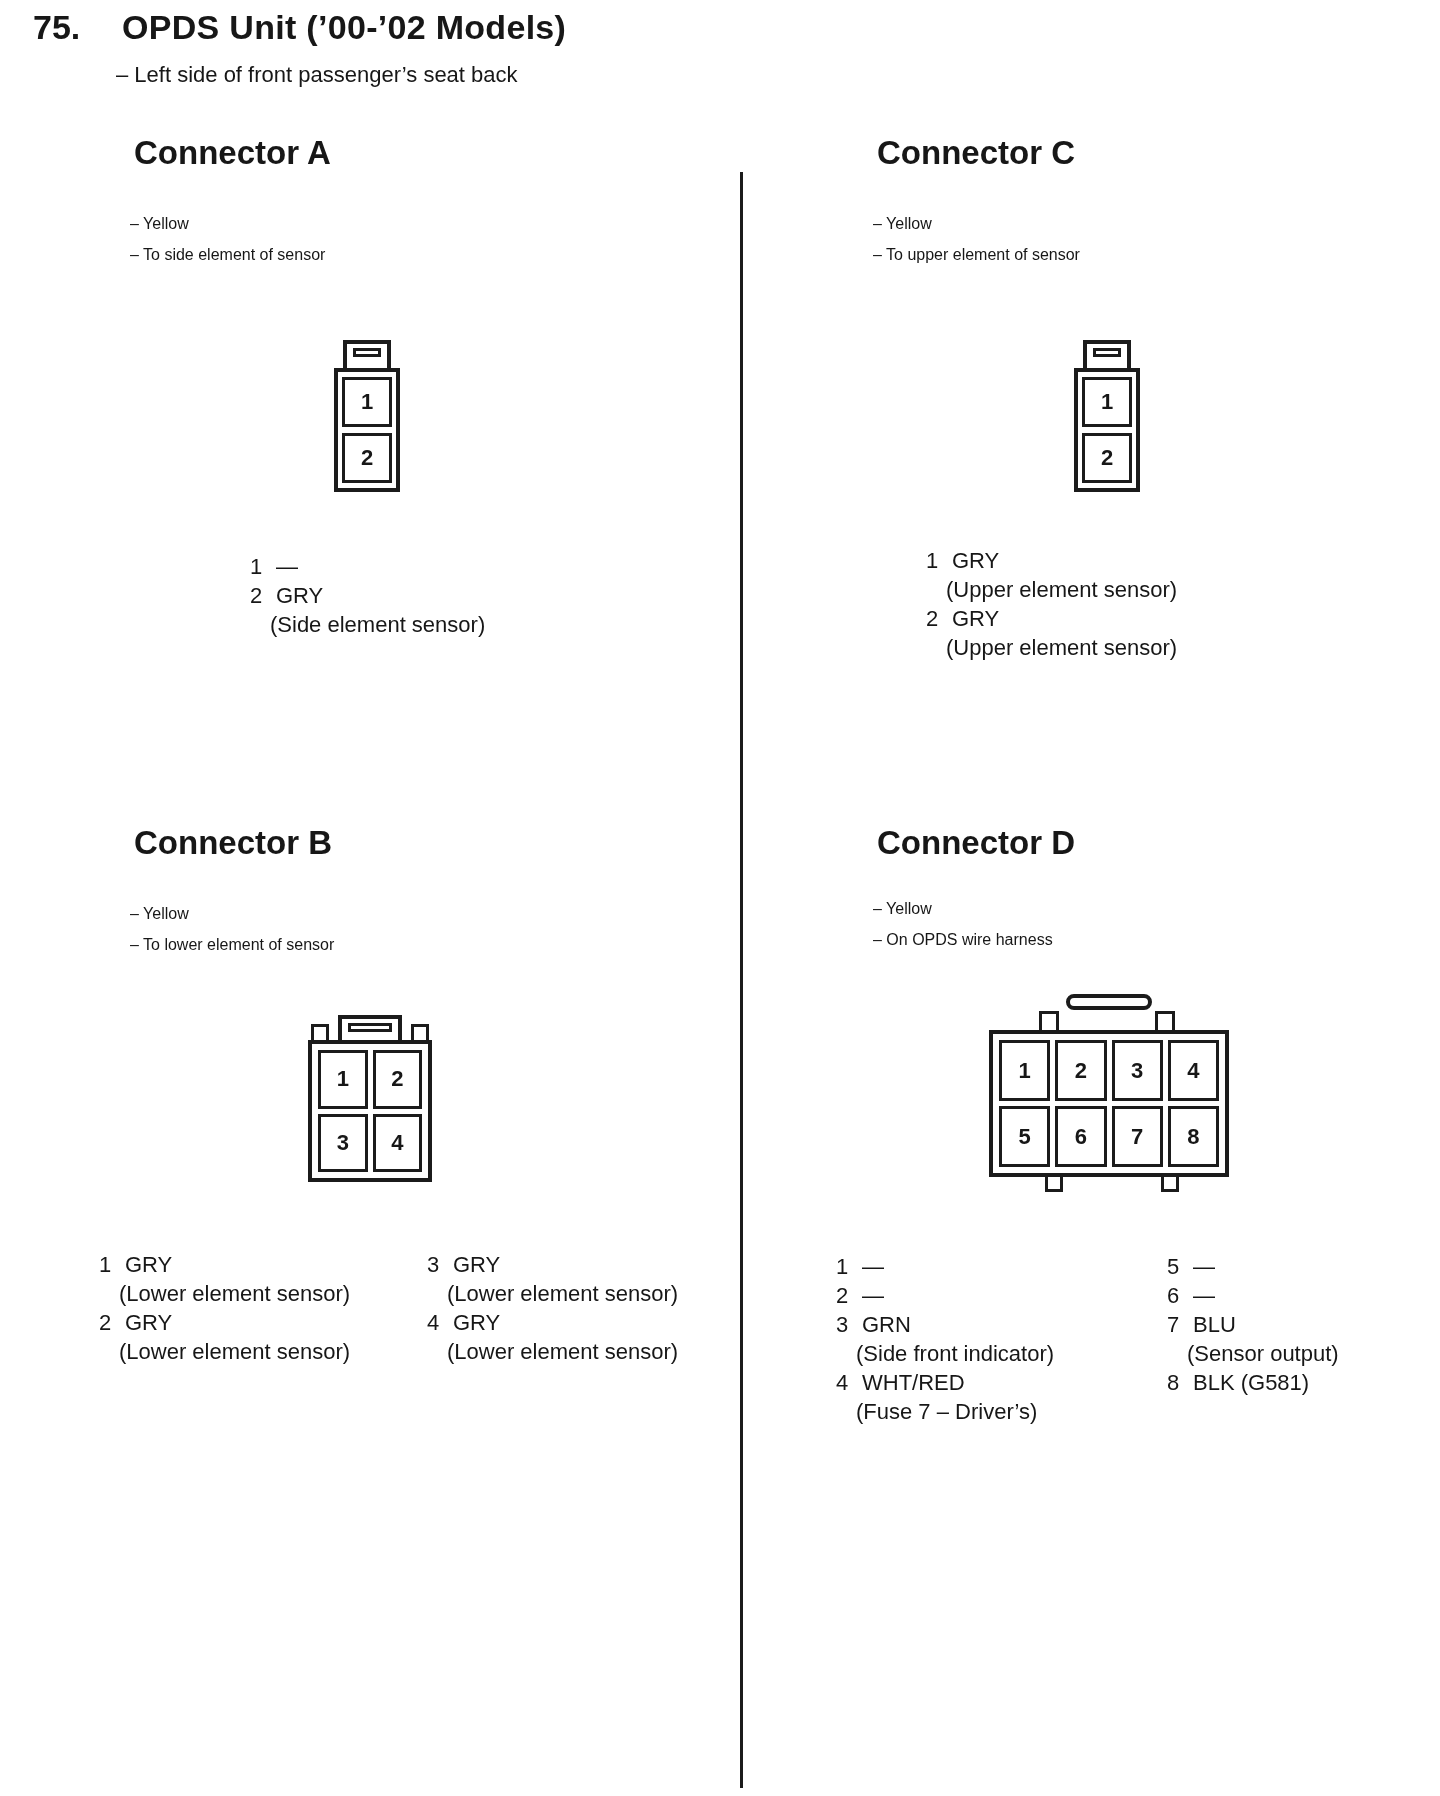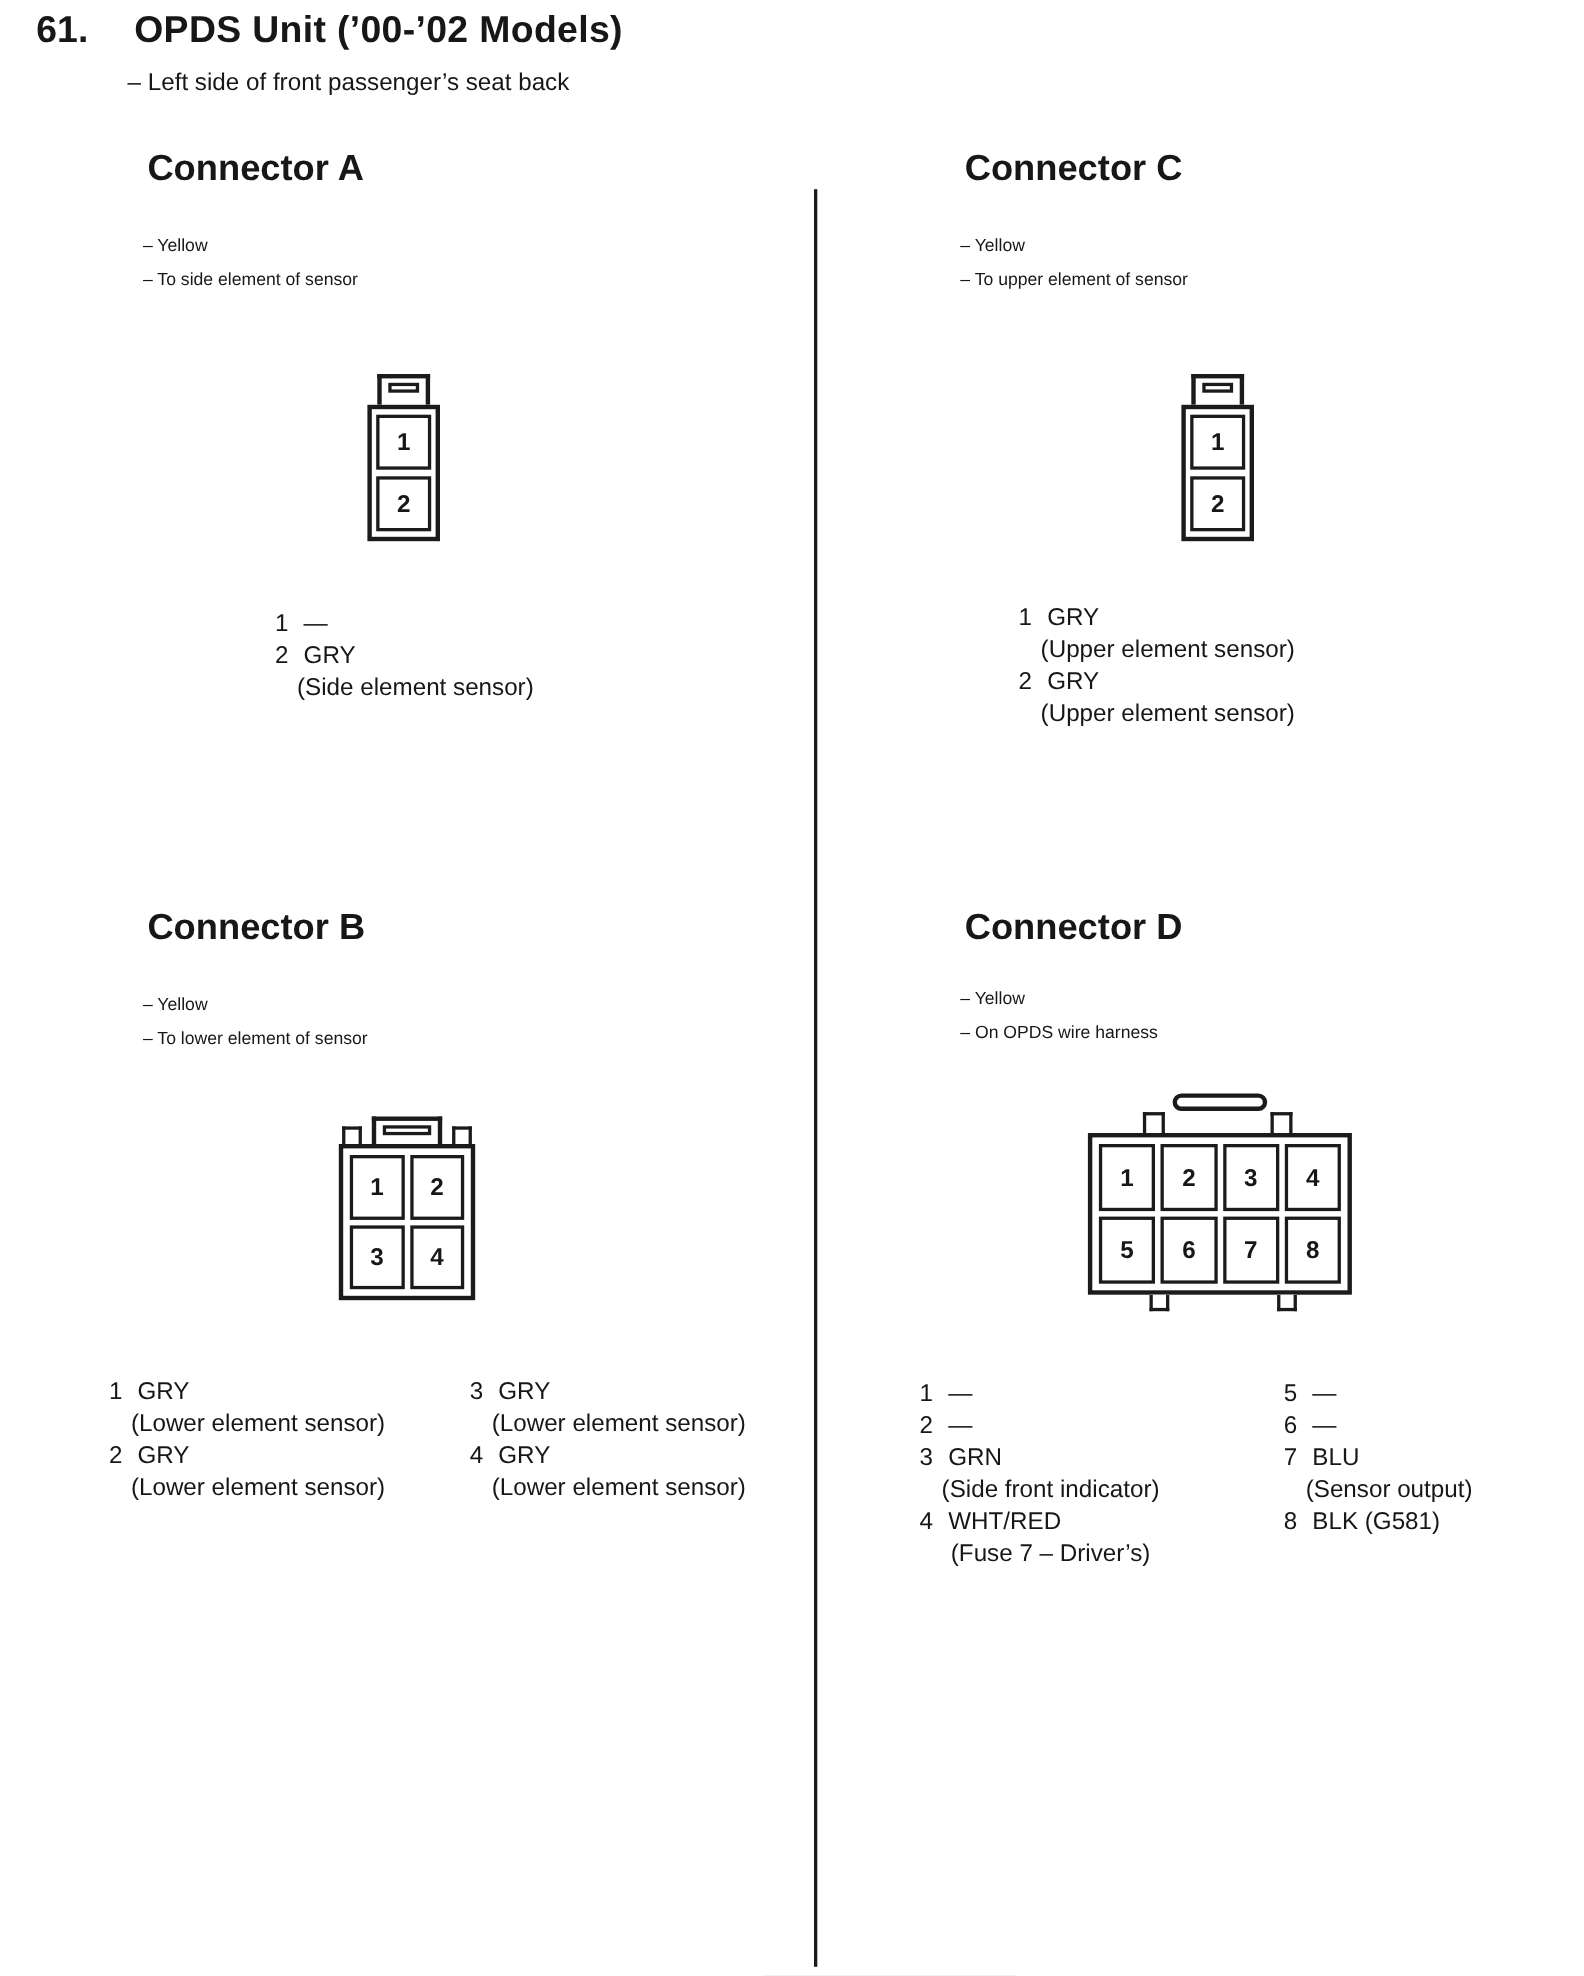--- a/index.html
+++ b/index.html
@@ -11,21 +11,21 @@
   .page-title { position:absolute; left:122px; top:8px;  font-size:34px; font-weight:bold; letter-spacing:0.3px; }
   .page-subtitle { position:absolute; left:116px; top:62px; font-size:22px; }
   .divider { position:absolute; left:740px; top:172px; width:3px; height:1616px; background:#1b1b1b; }
 
   .conn-title { position:absolute; font-size:33px; font-weight:bold; }
   .conn-notes { position:absolute; font-size:16px; line-height:31px; }
 
   .pins { position:absolute; font-size:22px; line-height:29px; }
   .pin-row { display:flex; }
   .pin-num { display:inline-block; width:26px; flex:0 0 26px; }
-  .pin-desc { margin-left:20px;text-align:center; }
+  .pin-desc { margin-left:20px; }
   .pin-desc:empty { display:none; }
 
   .cavity {
     border:3px solid #1b1b1b; box-sizing:border-box; display:flex;
     align-items:center; justify-content:center; font-size:22px; font-weight:bold;
     background:#fff;
   }
 
   
   .conn2 { position:absolute; width:66px; }
@@ -79,21 +79,21 @@
     border:3px solid #1b1b1b; border-top:none; box-sizing:border-box; background:#fff;
   }
   .connD-bottomtab-l { left:56px; }
   .connD-bottomtab-r { left:172px; }
 </style>
 </head>
 <body>
 
 <div class="page">
 
-  <div class="page-num">61.</div>
+  <div class="page-num">75.</div>
   <div class="page-title">OPDS Unit (’00-’02 Models)</div>
   <div class="page-subtitle">– Left side of front passenger’s seat back</div>
   <div class="divider"></div>
 
   <div class="conn-title" style="left:134px;top:134px">Connector A</div>
   <div class="conn-notes" style="left:130px;top:208px">
     <div>– Yellow</div>
     <div>– To side element of sensor</div>
   </div>
   <div class="conn2" style="left:334px;top:340px">

